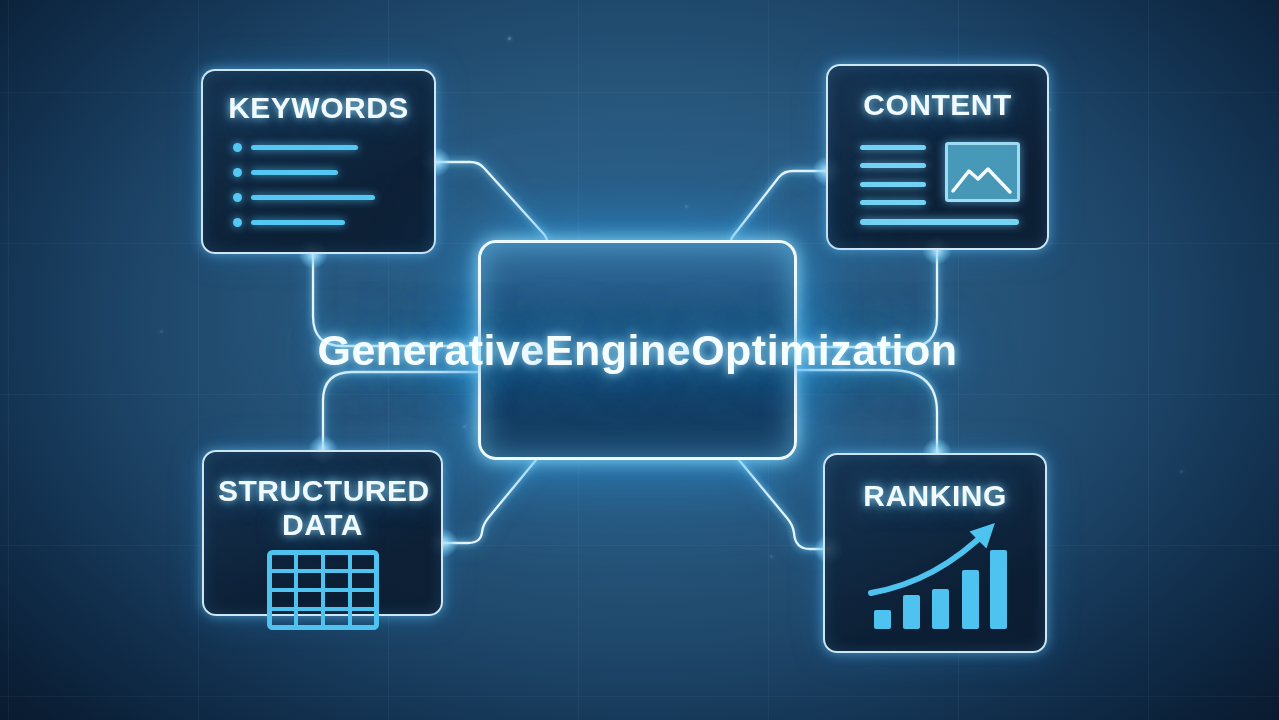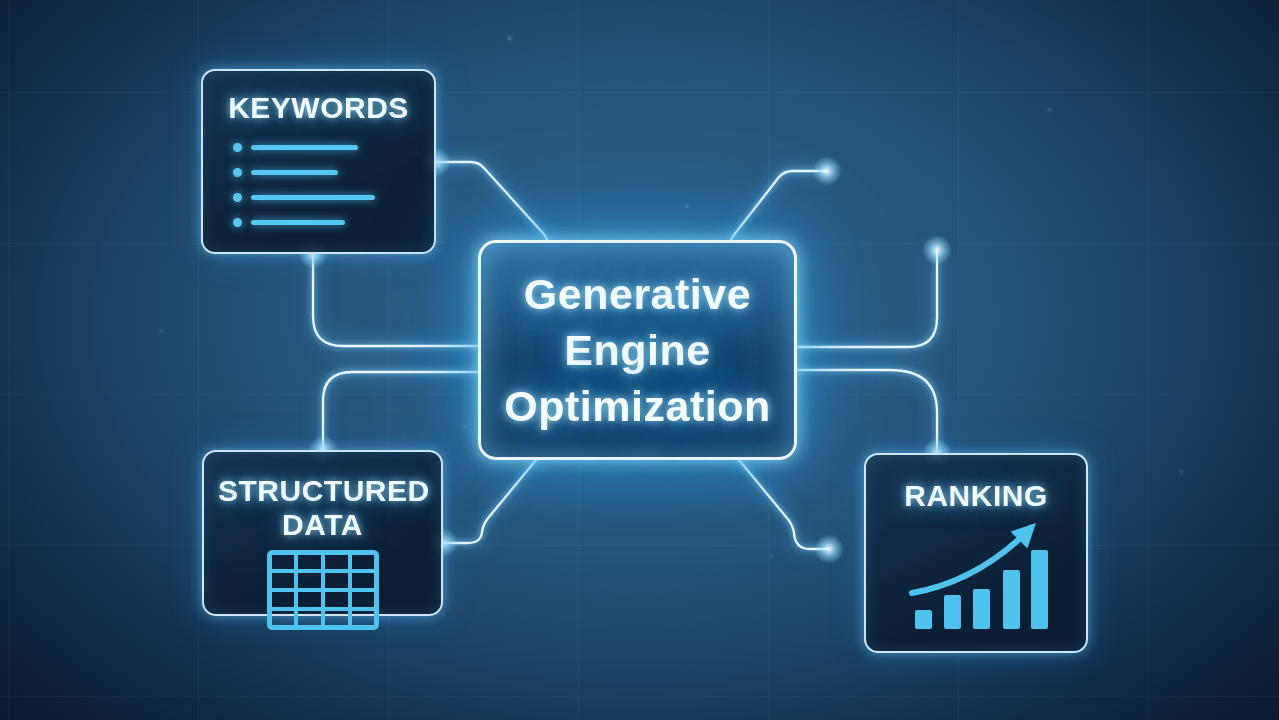--- a/index.html
+++ b/index.html
@@ -47,21 +47,21 @@
     text-shadow:0 0 8px rgba(150,225,255,.9), 0 0 26px rgba(70,180,250,.55);
   }
   
   #center-node{
     position:absolute;box-sizing:border-box;border-radius:18px;
     border:3px solid #ecf9ff;
     background:linear-gradient(180deg, rgba(49,110,158,.96) 0%, rgba(25,72,112,.96) 55%, rgba(18,58,95,.96) 100%);
     box-shadow:
       0 0 18px rgba(150,230,255,.9), 0 0 55px rgba(50,170,245,.6),
       0 0 110px rgba(30,140,220,.4), inset 0 0 30px rgba(120,215,255,.5);
-    display:flex;flex-direction:column;justify-content:center;align-items:center;
+    display:flex;justify-content:center;align-items:center;
   }
   #center-node .line{
     color:#f6fdff;font-size:43px;font-weight:700;line-height:56px;letter-spacing:.5px;
     text-shadow:0 0 10px rgba(170,235,255,.95), 0 0 30px rgba(80,190,255,.7), 0 0 60px rgba(40,150,235,.5);
   }
   
   .kw-list{position:absolute;left:30px;top:72px;}
   .kw-row{display:flex;align-items:center;height:9px;margin-bottom:16px;}
   .kw-dot{width:9px;height:9px;border-radius:50%;background:#54c7f2;
     box-shadow:0 0 8px rgba(90,205,255,.8);}
@@ -130,41 +130,56 @@
         <span class="kw-dot"></span>
         <span class="kw-bar" style="width:124px"></span>
       </div>
       <div class="kw-row">
         <span class="kw-dot"></span>
         <span class="kw-bar" style="width:94px"></span>
       </div>
     </div>
   </div>
 
+  <div class="node" style="left:826px;top:64px;width:223px;height:186px">
+    <h2 style="margin-top:22px">CONTENT</h2>
+    <div class="ct-icon">
+      <div class="ct-bar" style="top:3px"></div>
+      <div class="ct-bar" style="top:21px"></div>
+      <div class="ct-bar" style="top:40px"></div>
+      <div class="ct-bar" style="top:58px"></div>
+      <div class="ct-img">
+        <svg width="69" height="54" viewBox="0 0 69 54">
+          <path d="M5,46 L21,26 L30,34 L40,24 L62,47" fill="none" stroke="#f2fbff" stroke-width="3.5" stroke-linecap="round" stroke-linejoin="round"></path>
+        </svg>
+      </div>
+      <div class="ct-long"></div>
+    </div>
+  </div>
 
   <div id="center-node" style="left:478px;top:240px;width:319px;height:220px">
     <div class="line">Generative</div>
     <div class="line">Engine</div>
     <div class="line">Optimization</div>
   </div>
 
   <div class="node" style="left:202px;top:450px;width:241px;height:166px">
     <h2 style="margin:22px 14px 0">STRUCTURED DATA</h2>
     <svg class="icon-svg" style="left:63px;top:98px" width="112" height="80" viewBox="0 0 112 80">
       <rect x="2.5" y="2.5" width="107" height="75" rx="3" fill="none" stroke="#4fc3ef" stroke-width="5"></rect>
       <line x1="29" y1="3" x2="29" y2="77" stroke="#4fc3ef" stroke-width="4"></line>
       <line x1="56" y1="3" x2="56" y2="77" stroke="#4fc3ef" stroke-width="4"></line>
       <line x1="83" y1="3" x2="83" y2="77" stroke="#4fc3ef" stroke-width="4"></line>
       <line x1="3" y1="21" x2="109" y2="21" stroke="#4fc3ef" stroke-width="4"></line>
       <line x1="3" y1="40" x2="109" y2="40" stroke="#4fc3ef" stroke-width="4"></line>
       <line x1="3" y1="59" x2="109" y2="59" stroke="#4fc3ef" stroke-width="4"></line>
     </svg>
   </div>
 
-  <div class="node" style="left:864px;top:453px;width:224px;height:200px">
+  <div class="node" style="left:823px;top:453px;width:224px;height:200px">
     <h2 style="margin-top:24px">RANKING</h2>
     <svg class="icon-svg" style="left:40px;top:58px" width="152" height="122" viewBox="0 0 152 122">
       <defs>
         <marker id="arrow" viewBox="0 0 10 10" refX="6.5" refY="5" markerWidth="4" markerHeight="4" orient="auto">
           <path d="M0,0 L10,5 L0,10 z" fill="#4fc3ef"></path>
         </marker>
       </defs>
       <rect x="9" y="97" width="17" height="19" rx="2" fill="#4fc3ef"></rect>
       <rect x="38" y="82" width="17" height="34" rx="2" fill="#4fc3ef"></rect>
       <rect x="67" y="76" width="17" height="40" rx="2" fill="#4fc3ef"></rect>

